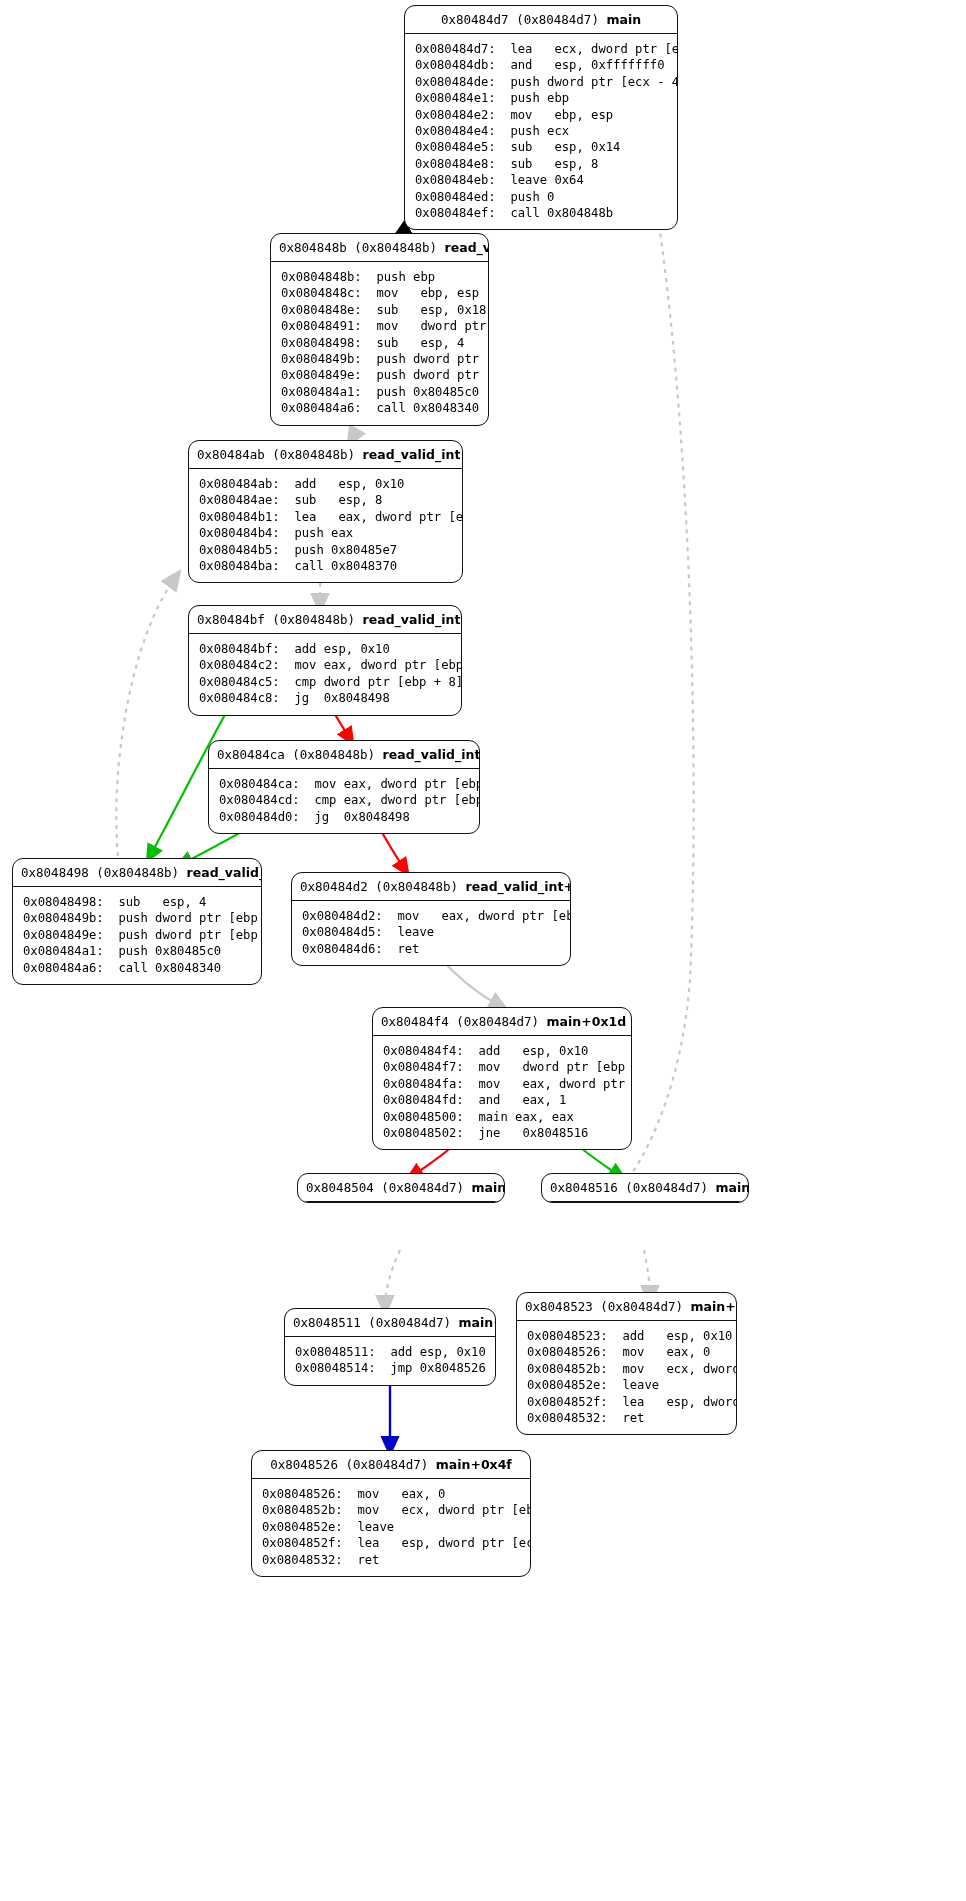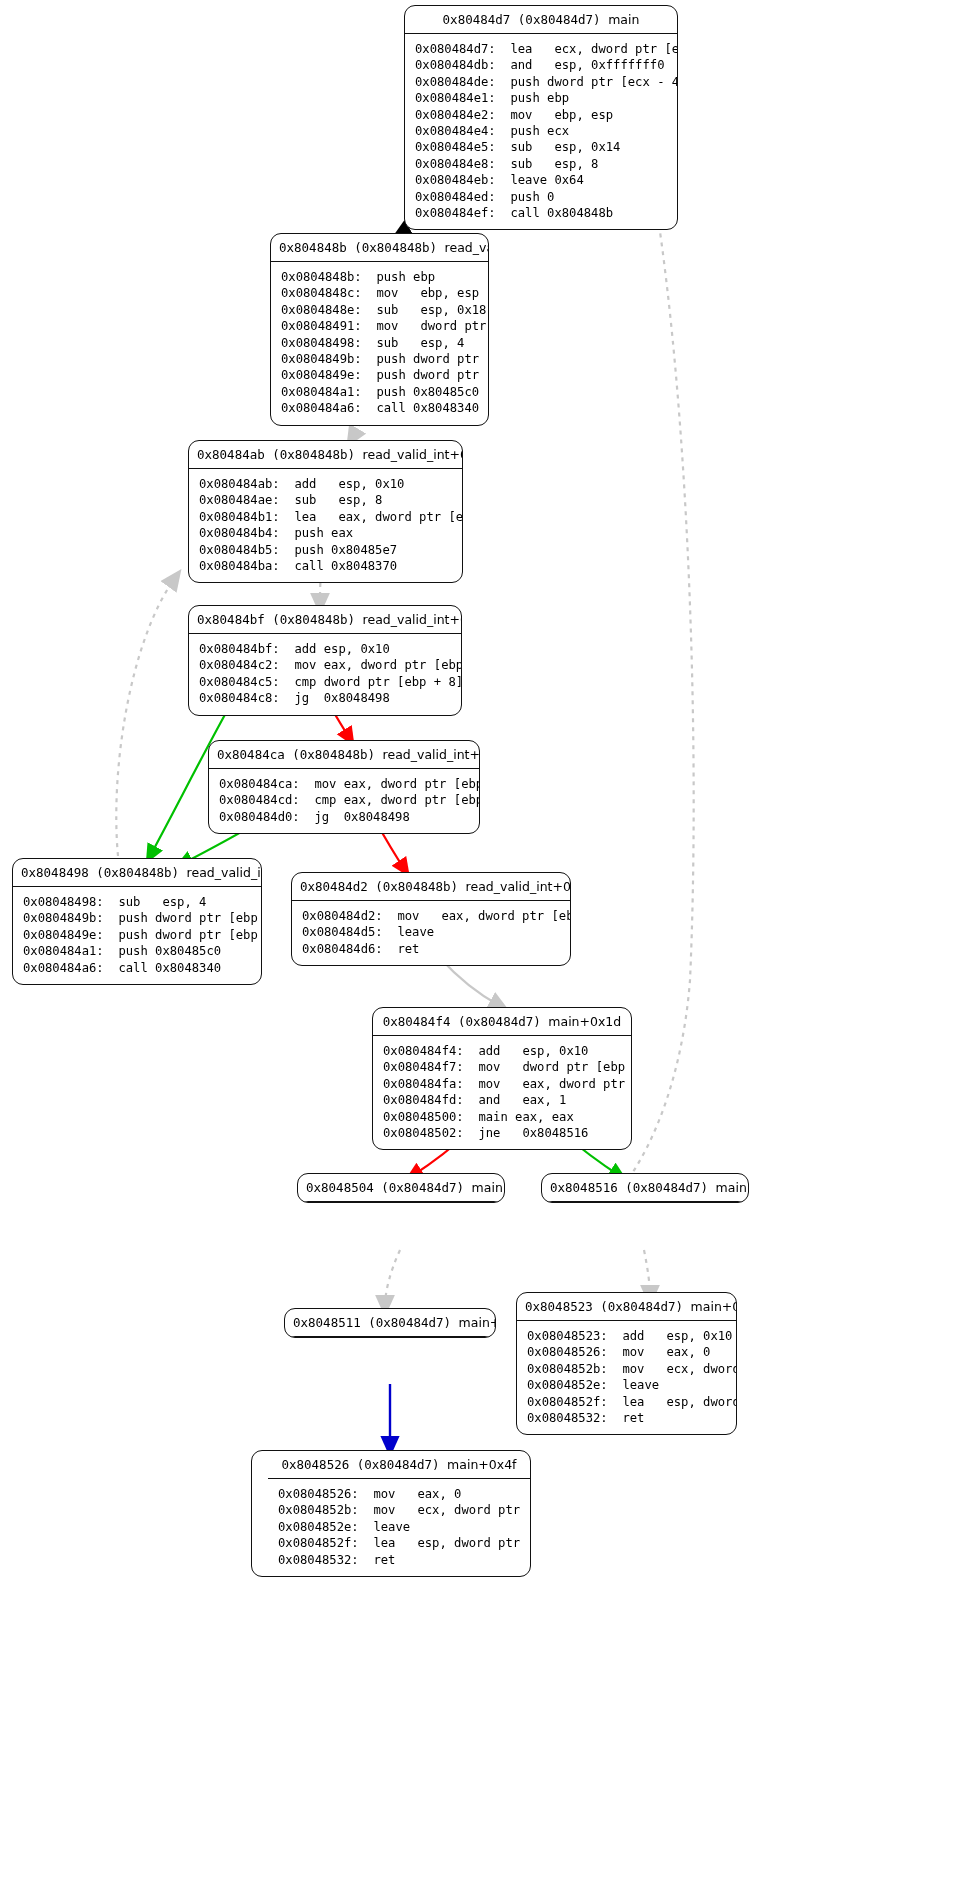--- a/index.html
+++ b/index.html
@@ -37,21 +37,21 @@
     font-family: "DejaVu Sans Mono", "Liberation Mono", monospace;
     font-size: 12.5px;
     line-height: 15px;
     padding: 6px 8px 6px 8px;
     white-space: nowrap;
     color: #000000;
     border-bottom: 1.4px solid #111111;
   }
   .node-title b {
     font-family: "DejaVu Sans", "Liberation Sans", sans-serif;
-    font-weight: normal;
+    font-weight: bold;
     font-size: 12.5px;
   }
   .node-body {
     padding: 7px 10px 8px 10px;
   }
   .ins {
     font-family: "DejaVu Sans Mono", "Liberation Mono", monospace;
     font-size: 12.2px;
     line-height: 16.4px;
     white-space: pre;
@@ -255,39 +255,43 @@
       <b>main+0x3f</b>
     </div>
   </div>
 
   <div class="node" style="left:284px; top:1308px; width:212px;">
     <div class="node-title">
       <span>0x8048511</span>
       <span>(0x80484d7)</span>
       <b>main+0x3a</b>
     </div>
+    <div class="node-body">
+      <div class="ins">0x08048511:  add esp, 0x10</div>
+      <div class="ins">0x08048514:  jmp 0x8048526</div>
+    </div>
   </div>
 
   <div class="node" style="left:516px; top:1292px; width:221px;">
     <div class="node-title">
       <span>0x8048523</span>
       <span>(0x80484d7)</span>
       <b>main+0x4c</b>
     </div>
     <div class="node-body">
       <div class="ins">0x08048523:  add   esp, 0x10</div>
       <div class="ins">0x08048526:  mov   eax, 0</div>
       <div class="ins">0x0804852b:  mov   ecx, dword ptr [ebp - 4]</div>
       <div class="ins">0x0804852e:  leave</div>
       <div class="ins">0x0804852f:  lea   esp, dword ptr [ecx - 4]</div>
       <div class="ins">0x08048532:  ret</div>
     </div>
   </div>
 
-  <div class="node" style="left:251px; top:1450px; width:280px;padding-left:16px;">
+  <div class="node" style="left:251px; top:1450px; width:280px;">
     <div class="node-title">
       <span>0x8048526</span>
       <span>(0x80484d7)</span>
       <b>main+0x4f</b>
     </div>
     <div class="node-body">
       <div class="ins">0x08048526:  mov   eax, 0</div>
       <div class="ins">0x0804852b:  mov   ecx, dword ptr [ebp - 4]</div>
       <div class="ins">0x0804852e:  leave</div>
       <div class="ins">0x0804852f:  lea   esp, dword ptr [ecx - 4]</div>

